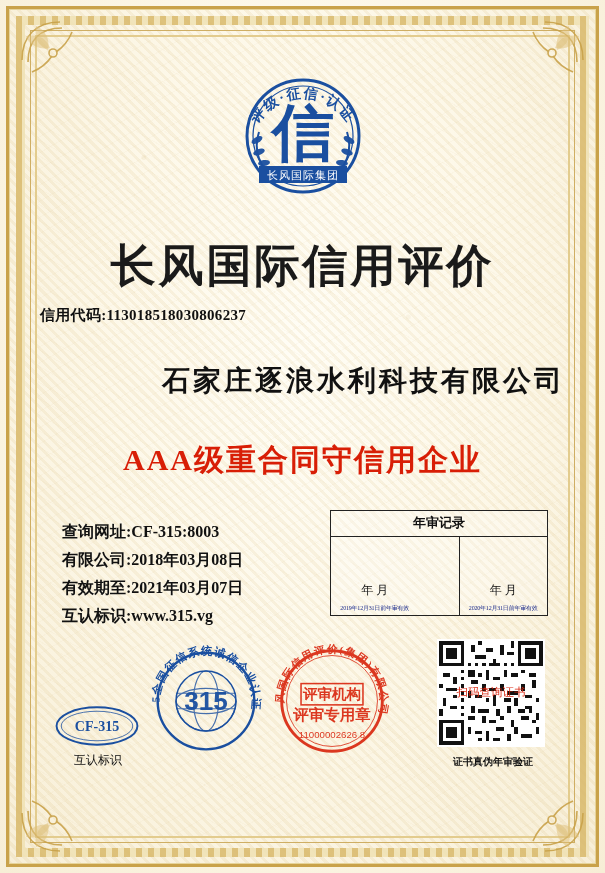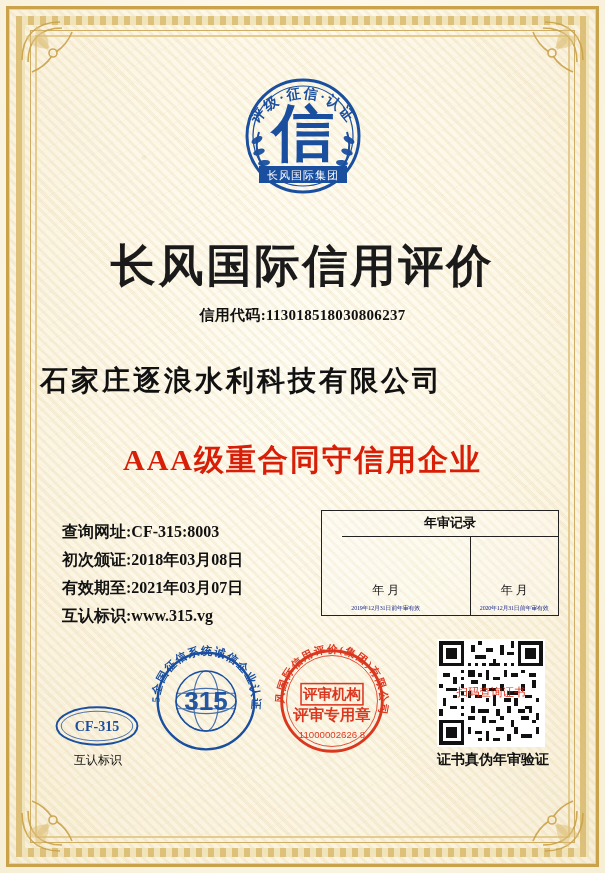--- a/index.html
+++ b/index.html
@@ -96,31 +96,31 @@
     font-family: "Liberation Serif", serif;
     font-size: 45px;
     font-weight: bold;
     letter-spacing: 3px;
     color: #1a1a1a;
   }
   .code-line {
     position: absolute;
     top: 266px;
     left: 0; right: 0;
-    text-align: center;
+    text-align: left;
     font-size: 15px;
     font-weight: bold;
     color: #111;
     letter-spacing: 0.3px;
   }
   .company {
     position: absolute;
     top: 322px;
     left: 0; right: 0;
-    text-align: left;
+    text-align: right;
     font-size: 28px;
     font-weight: bold;
     letter-spacing: 3px;
     color: #111;
   }
   .award {
     position: absolute;
     top: 400px;
     left: 0; right: 0;
     text-align: center;
@@ -137,26 +137,25 @@
     font-size: 16px;
     line-height: 28px;
     color: #111;
     font-weight: bold;
   }
   .info div { white-space: nowrap; }
 
   
   .review {
     position: absolute;
-    right: 6px;
+    right: 17px;
     top: 470px;
     width: 216px;
     border: 1px solid #222;
     background: rgba(255,255,255,0.25);
-    padding-left: 20px;
   }
   .review-head {
     text-align: center;
     font-size: 13px;
     font-weight: bold;
     padding: 3px 0 4px;
     border-bottom: 1px solid #222;
     color: #111;
   }
   .review-body {
@@ -233,21 +232,21 @@
     height: 104px;
     background: #fff;
     padding: 2px;
   }
   .qr-label {
     position: absolute;
     right: 6px;
     bottom: 24px;
     width: 132px;
     text-align: center;
-    font-size: 14px;
+    font-size: 10px;
     font-weight: bold;
     color: #111;
   }
 </style>
 </head>
 <body>
 
 <div id="cert">
 
   <div class="frame-outer"></div>
@@ -340,21 +339,21 @@
     <div class="code-line">
       <span>信用代码:</span><span>113018518030806237</span>
     </div>
 
     <div class="company">石家庄逐浪水利科技有限公司</div>
 
     <div class="award">AAA级重合同守信用企业</div>
 
     <div class="info">
       <div>查询网址:CF-315:8003</div>
-      <div>初次颁证:2018年03月08日</div>
+      <div>有限公司:2018年03月08日</div>
       <div>有效期至:2021年03月07日</div>
       <div>互认标识:www.315.vg</div>
     </div>
 
     <div class="review">
       <div class="review-head">年审记录</div>
       <div class="review-body">
         <div class="review-cell">
           <div class="review-ym">年  月</div>
           <div class="review-note">2019年12月31日前年审有效</div>

